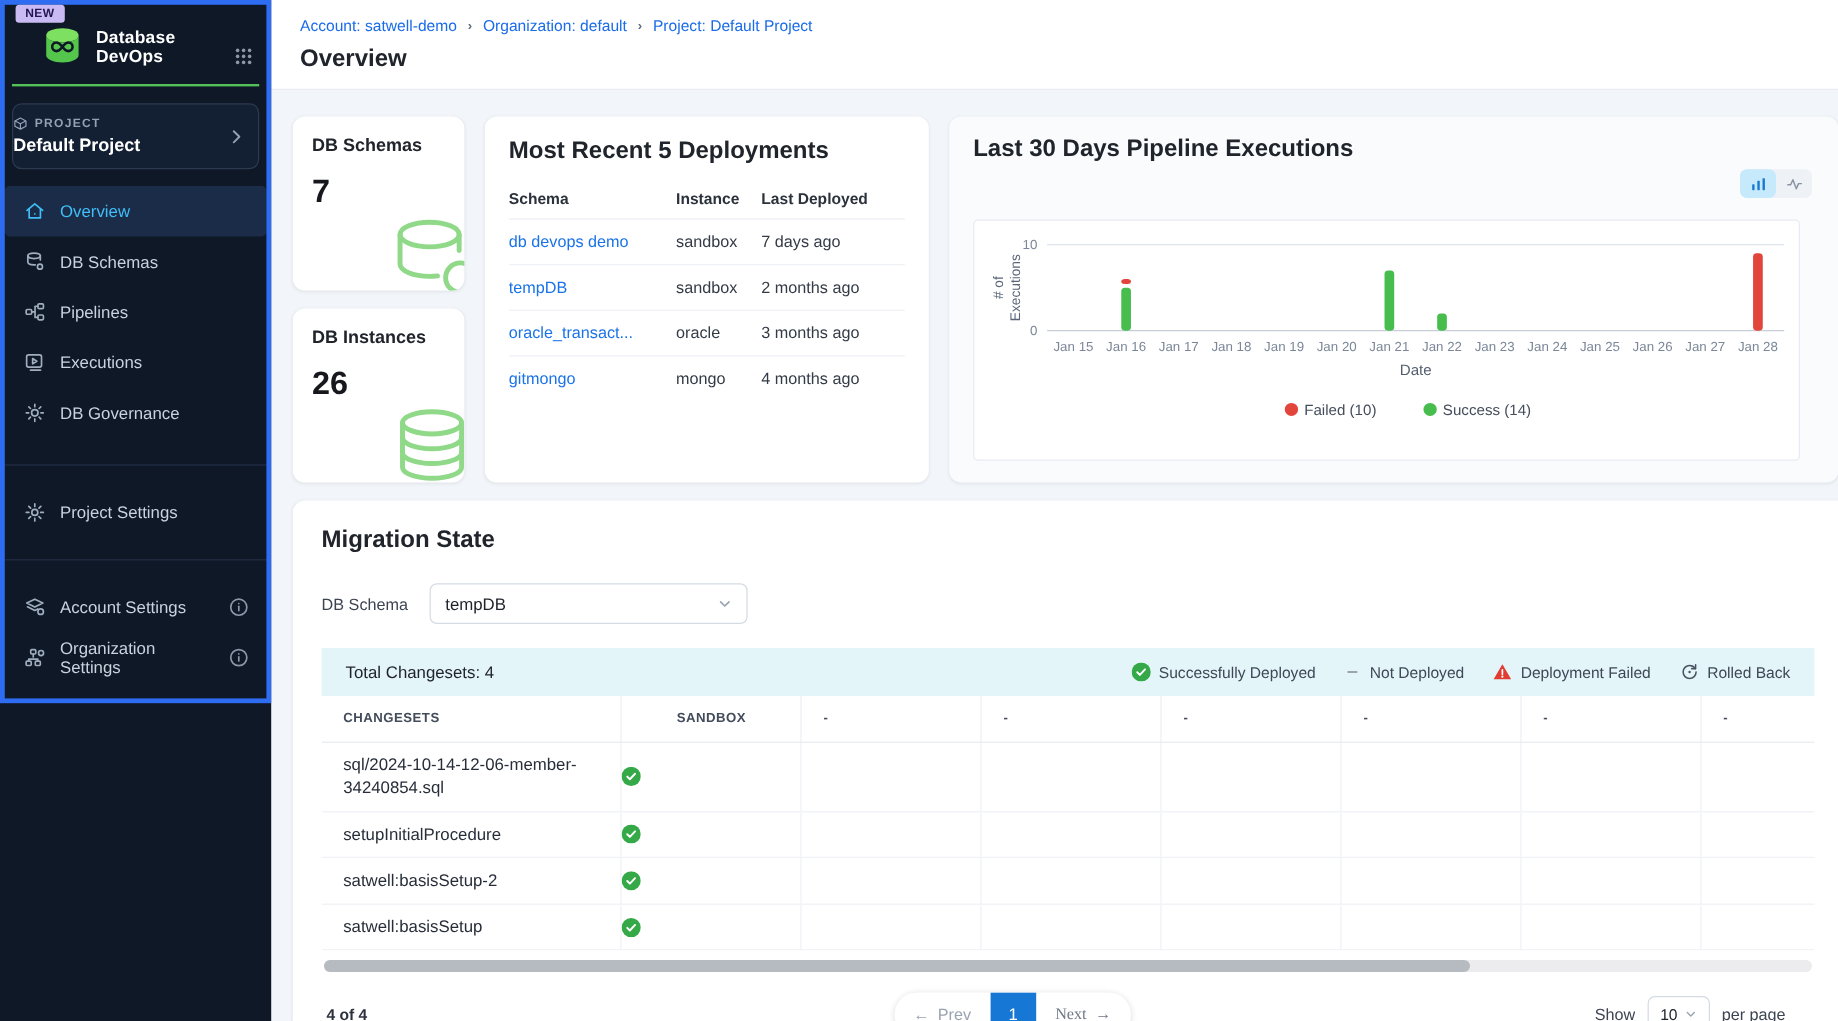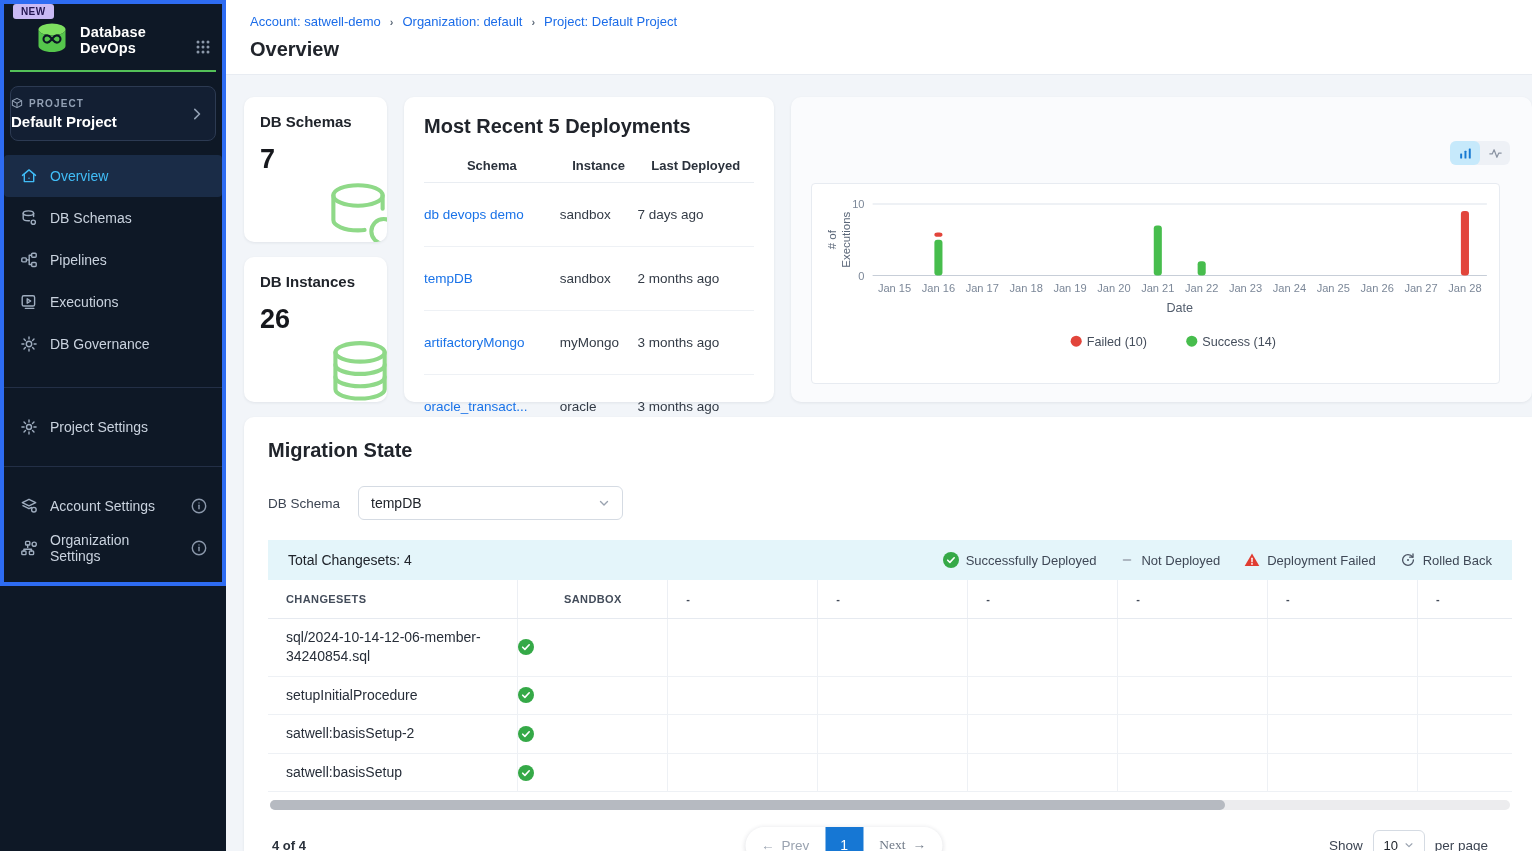--- a/index.html
+++ b/index.html
@@ -42,22 +42,22 @@
   .card { background:#fff; border-radius:10px; box-shadow:0 1px 3px rgba(23,32,55,.08); }
   .stat-col { width:143px; flex-shrink:0; display:flex; flex-direction:column; gap:15px; }
   .stat-card { height:145px; padding:16px; position:relative; overflow:hidden; }
   .stat-title { font-size:15px; font-weight:700; color:#20242b; }
   .stat-value { font-size:27px; font-weight:800; color:#16181d; margin-top:14px; }
   .stat-icon { position:absolute; right:-10px; bottom:-14px; }
 
   .deploy-card { width:370px; flex-shrink:0; height:305px; padding:18px 20px; }
   .card-title { font-size:20px; font-weight:700; color:#20242b; }
   .deploy-table { width:100%; border-collapse:collapse; margin-top:10px; }
-  .deploy-table th { text-align:center; font-size:13px; font-weight:600; color:#2b323c; padding:10px 0 9px; border-bottom:1px solid #e9edf2; }
-  .deploy-table td { font-size:13.5px; color:#333b46; padding:24px 0; border-bottom:1px solid #eef1f5;margin-top:28px; }
+  .deploy-table th { text-align:left; font-size:13px; font-weight:600; color:#2b323c; padding:10px 0 9px; border-bottom:1px solid #e9edf2; }
+  .deploy-table td { font-size:13.5px; color:#333b46; padding:11px 0; border-bottom:1px solid #eef1f5;margin-top:28px; }
   .deploy-table tr:last-child td { border-bottom:none; }
   .schema-link { color:#1a73e8; font-weight:500; cursor:pointer; }
 
   .chart-card { flex:1; min-width:0; height:305px; padding:16px 20px; position:relative; background:#fafbfd; }
   .chart-toggles { position:absolute; top:44px; right:22px; display:flex; background:#eef1f6; border-radius:6px; }
   .toggle-btn { width:30px; height:24px; display:flex; align-items:center; justify-content:center; border-radius:6px; cursor:pointer; }
   .toggle-btn.active { background:#c6e9fb; }
   .chart-panel { position:absolute; left:20px; right:32px; top:86px; bottom:18px; background:#fff; border:1px solid #e7ebf1; border-radius:4px; overflow:hidden; }
   #exec-chart { width:100%; height:100%; }
 
@@ -309,39 +309,35 @@
                 <td><a class="schema-link">db devops demo</a></td>
                 <td>sandbox</td>
                 <td>7 days ago</td>
               </tr>
               <tr>
                 <td><a class="schema-link">tempDB</a></td>
                 <td>sandbox</td>
                 <td>2 months ago</td>
               </tr>
               <tr>
-                <td><a class="schema-link">artifactoryMongo</a></td>
-                <td>myMongo</td>
-                <td>3 months ago</td>
-              </tr>
-              <tr>
                 <td><a class="schema-link">oracle_transact...</a></td>
                 <td>oracle</td>
                 <td>3 months ago</td>
               </tr>
               <tr>
                 <td><a class="schema-link">gitmongo</a></td>
                 <td>mongo</td>
                 <td>4 months ago</td>
               </tr>
             </tbody>
         </table>
       </div>
 
       <div class="card chart-card">
+        <div class="card-title">Last 30 Days Pipeline Executions</div>
         <div class="chart-toggles">
           <span class="toggle-btn active">
             <svg width="15" height="15" viewBox="0 0 16 16" fill="#1779d2">
               <rect x="2.3" y="8" width="2.1" height="5.3" rx=".6"></rect>
                 <rect x="6.9" y="5" width="2.1" height="8.3" rx=".6"></rect>
                 <rect x="11.5" y="2.6" width="2.1" height="10.7" rx=".6"></rect>
             </svg>
           </span>
           <span class="toggle-btn">
             <svg width="15" height="15" viewBox="0 0 16 16" fill="none" stroke="#8a93a2" stroke-width="1.3" stroke-linejoin="round">

